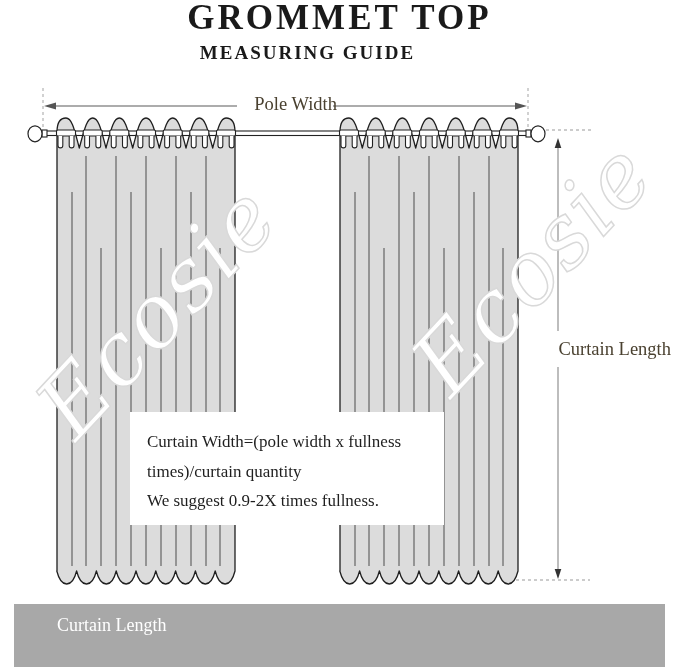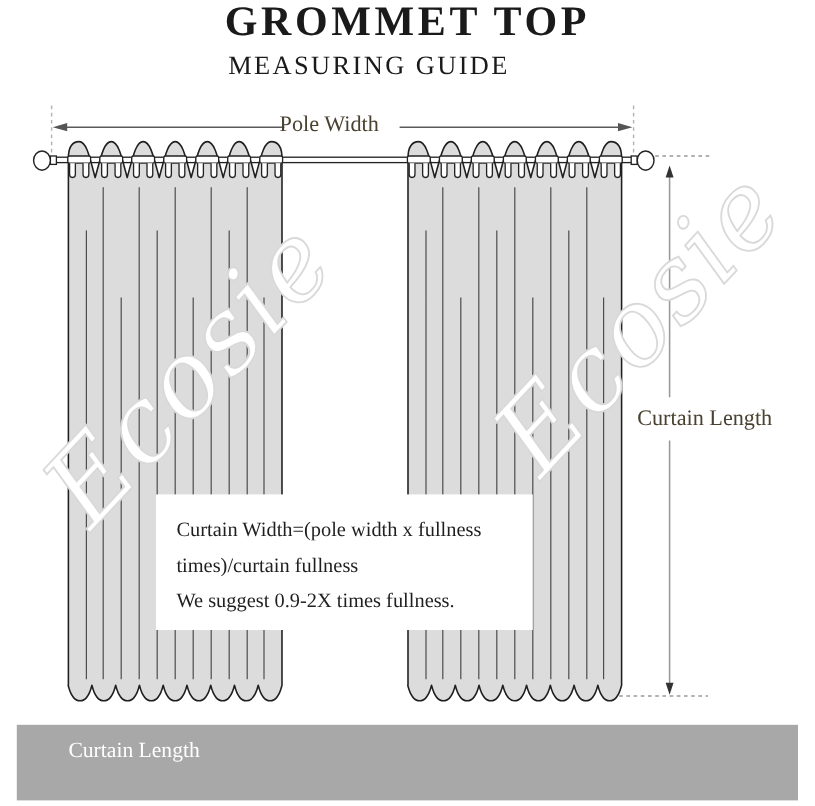--- a/index.html
+++ b/index.html
@@ -7,25 +7,25 @@
     position:relative;width:679px;height:672px;overflow:hidden;
     background:#ffffff;font-family:"Liberation Serif", serif;color:#1a1a1a;padding-left:36px;
   }
   .abs{position:absolute;}
   .page-title{
     top:-4px;left:0;width:679px;text-align:center;
     font-size:35px;font-weight:bold;letter-spacing:3px;line-height:44px;margin:0;
   }
   .page-subtitle{
     top:42px;left:0;width:615px;text-align:center;
-    font-size:22px;font-weight:normal;letter-spacing:2px;
+    font-size:19px;font-weight:bold;letter-spacing:2px;
   }
   .diagram-svg{top:0;left:0;}
   .dim-label{
-    color:#4a4130;font-size:18.5px;white-space:nowrap;text-align:left;
+    color:#4a4130;font-size:18.5px;white-space:nowrap;text-align:right;
   }
   .pole-width-label{top:94px;left:233px;width:104px;}
   .curtain-length-label{top:339px;left:531px;width:140px;}
   .watermark{
     font-family:"DejaVu Serif", serif;font-style:italic;
     font-size:88px;letter-spacing:2px;color:#ffffff;
     -webkit-text-stroke:1.5px #d9d9d9;white-space:nowrap;
     transform-origin:center center;pointer-events:none;
   }
   .wm-left{left:5px;top:260px;transform:rotate(-47deg);}
@@ -121,21 +121,21 @@
   </svg>
 
   <div class="abs watermark wm-left">Ecosie</div>
   <div class="abs watermark wm-right">Ecosie</div>
 
   <div class="abs dim-label pole-width-label">Pole Width</div>
   <div class="abs dim-label curtain-length-label">Curtain Length</div>
 
   <div class="abs formula-box">
     <div>Curtain Width=(pole width x fullness</div>
-    <div>times)/curtain fullness</div>
+    <div>times)/curtain quantity</div>
     <div>We suggest 0.9-2X times fullness.</div>
   </div>
 
   <div class="abs footer-bar">
     <div>Curtain Length</div>
   </div>
 
 </div>
 
 </body></html>

